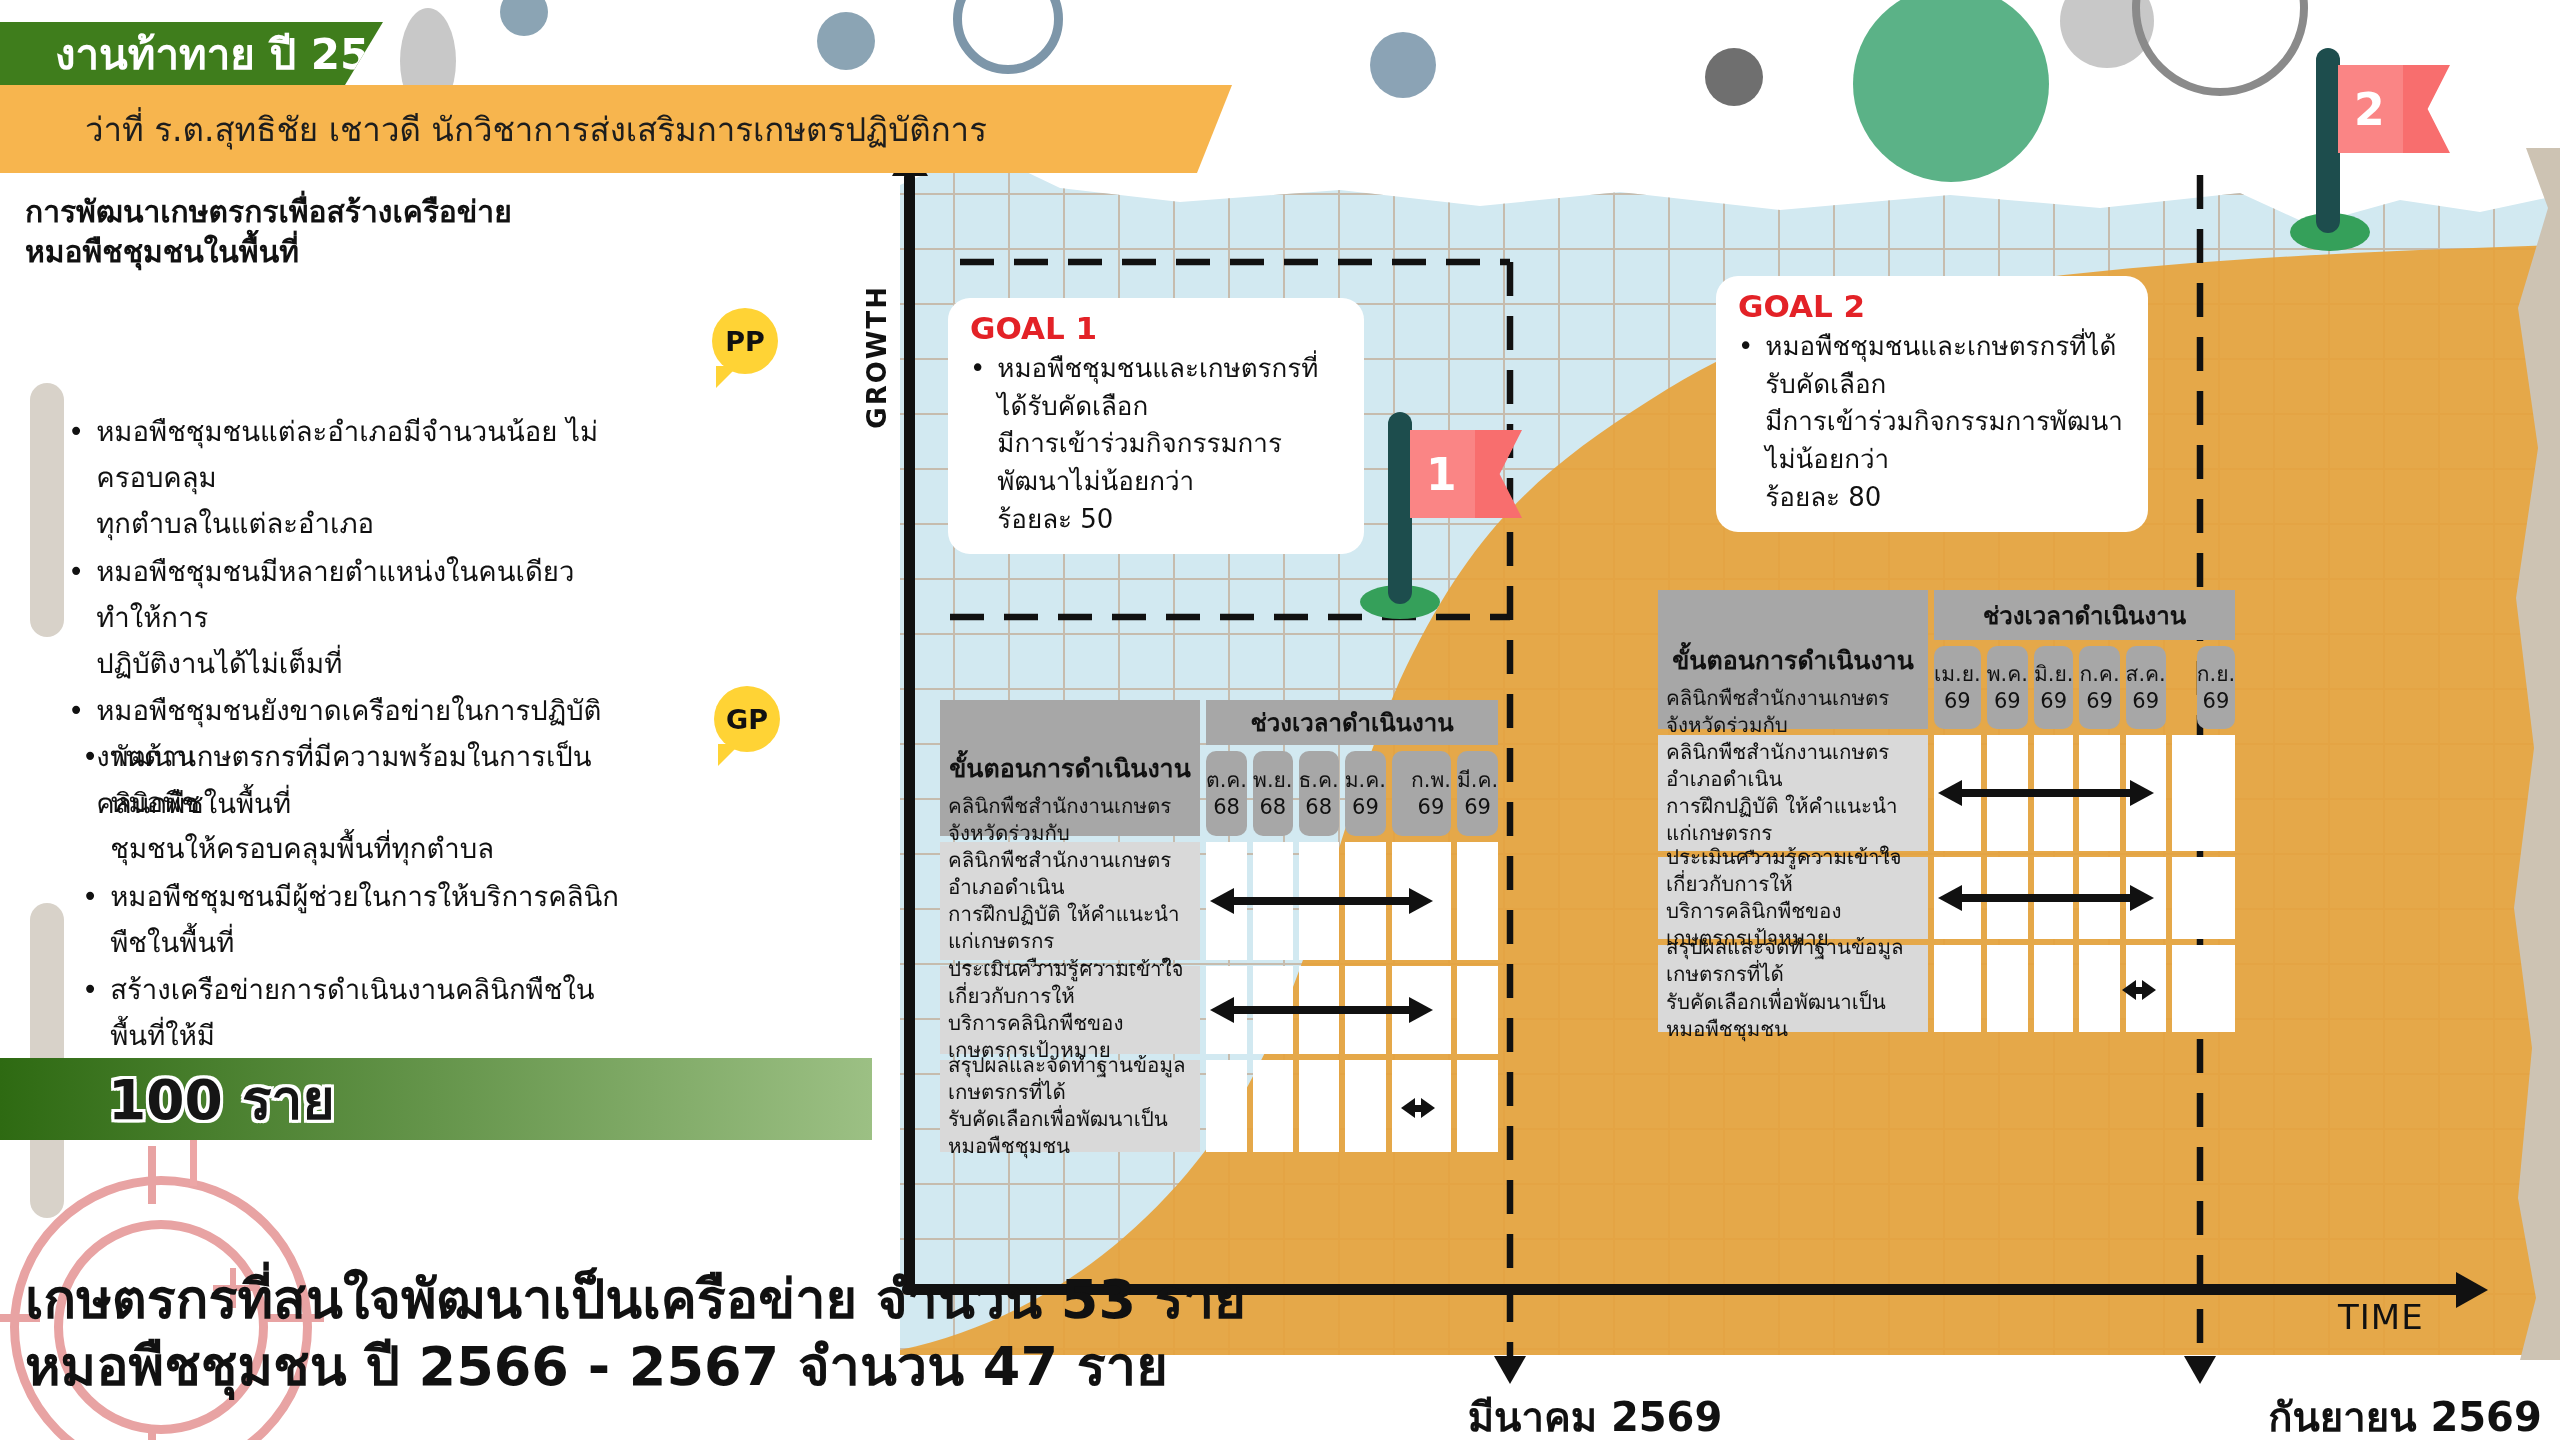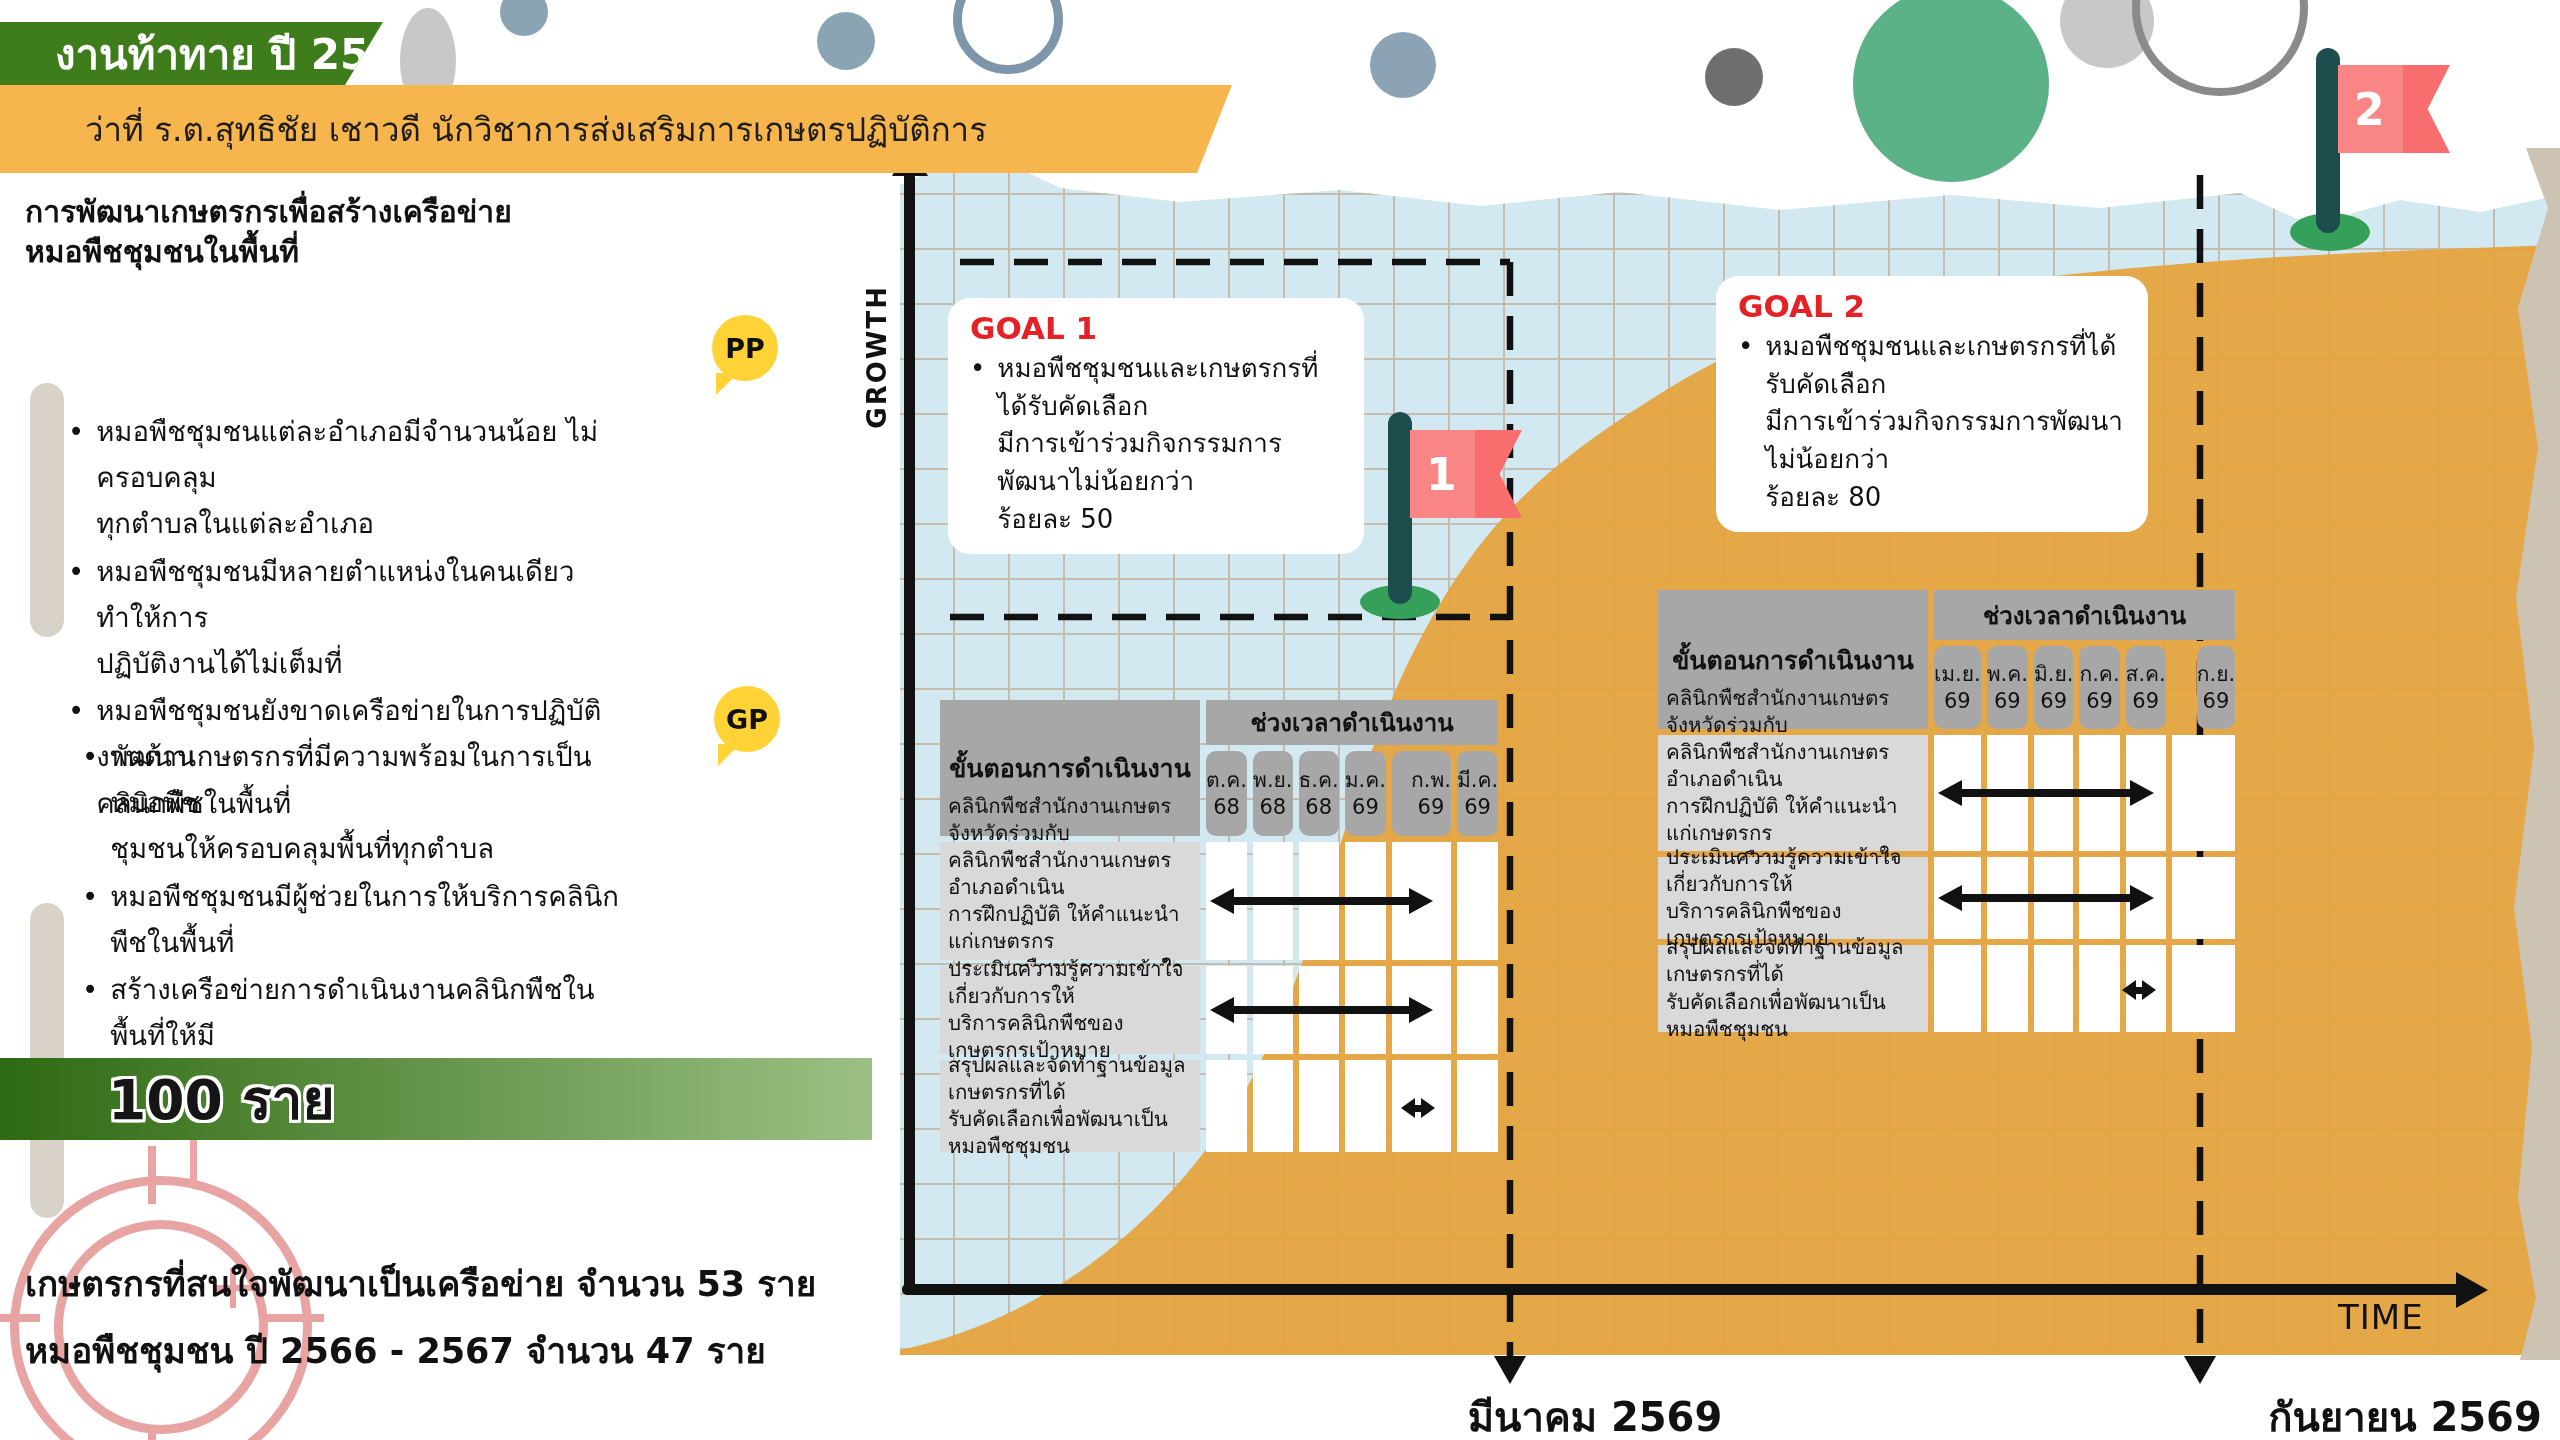--- a/index.html
+++ b/index.html
@@ -99,21 +99,21 @@
     clip-path:polygon(0 0,100% 0,calc(100% - 35px) 100%,0 100%);display:flex;align-items:center;}
   .orange-banner span{margin-left:85px;font-size:33px;color:#1d1d1d;white-space:nowrap;}
 
   .heading{position:absolute;left:25px;top:192px;z-index:6;font-size:30px;font-weight:800;
     line-height:1.32;white-space:pre-line;}
 
   .badge{position:absolute;width:66px;height:66px;border-radius:50%;background:#ffd335;z-index:6;
     display:flex;align-items:center;justify-content:center;font-size:27px;font-weight:800;}
   .badge::after{content:"";position:absolute;left:4px;bottom:-14px;width:0;height:0;
     border-top:22px solid #ffd335;border-right:22px solid transparent;}
-  .pp-badge{left:712px;top:315px;}
+  .pp-badge{left:712px;top:308px;}
   .gp-badge{left:714px;top:686px;}
 
   .pill{position:absolute;width:34px;background:#d8d2c9;border-radius:17px;z-index:5;}
   .pill1{left:30px;top:383px;height:254px;}
   .pill2{left:30px;top:903px;height:315px;}
 
   ul.blist{position:absolute;left:68px;margin:0;padding:0;list-style:none;width:575px;z-index:6;}
   .pp-list{top:408px;}
   .gp-list{top:733px;}
   ul.blist li{display:flex;gap:12px;font-size:27.5px;line-height:1.68;margin-bottom:1px;}
@@ -131,21 +131,21 @@
   .tr1{left:10px;top:1176px;width:284px;height:284px;}
   .tr2{left:54px;top:1220px;width:196px;height:196px;}
   .ttick{position:absolute;background:#e8a3a3;}
   .tt-n{left:148px;top:1146px;width:8px;height:58px;}
   .tt-s{left:148px;top:1432px;width:8px;height:8px;}
   .tt-e{left:266px;top:1314px;width:58px;height:8px;}
   .tt-w{left:0px;top:1314px;width:40px;height:8px;}
   .tt-plus-v{left:230px;top:1268px;width:6px;height:40px;}
   .tt-plus-h{left:213px;top:1285px;width:40px;height:6px;}
 
-  .foot{position:absolute;left:25px;z-index:6;font-size:35px;font-weight:800;white-space:nowrap;}
+  .foot{position:absolute;left:25px;z-index:6;font-size:54px;font-weight:800;white-space:nowrap;}
   .foot1{top:1256px;}
   .foot2{top:1323px;}
 
   .torn-strip{position:absolute;left:2508px;top:148px;width:52px;height:1212px;background:#cdc3b3;z-index:8;
     clip-path:polygon(18px 0,40px 60px,10px 160px,30px 300px,8px 450px,26px 600px,6px 760px,
       24px 900px,10px 1050px,28px 1150px,12px 1212px,52px 1212px,52px 0);}
 </style>
 </head>
 <body>
 

